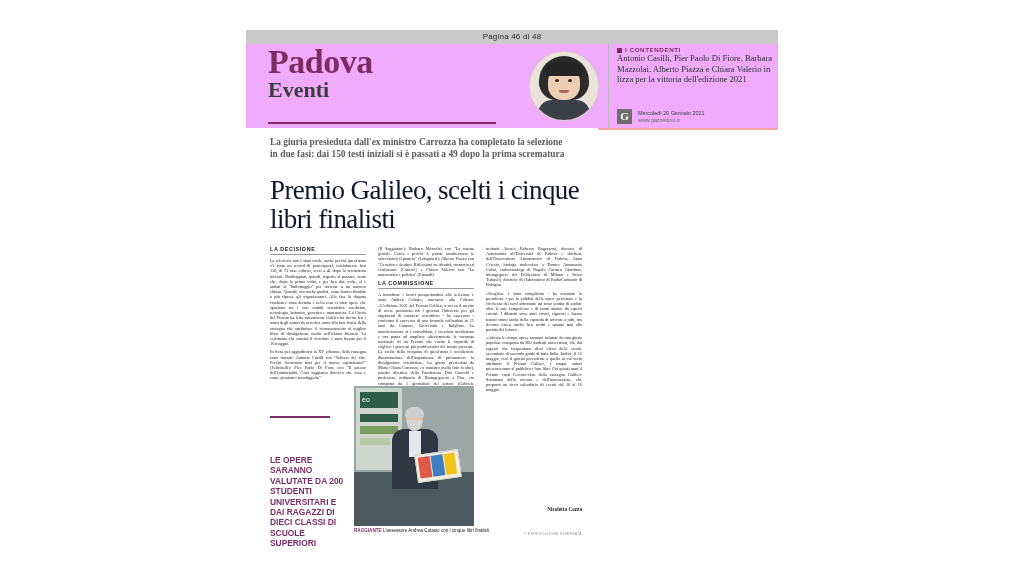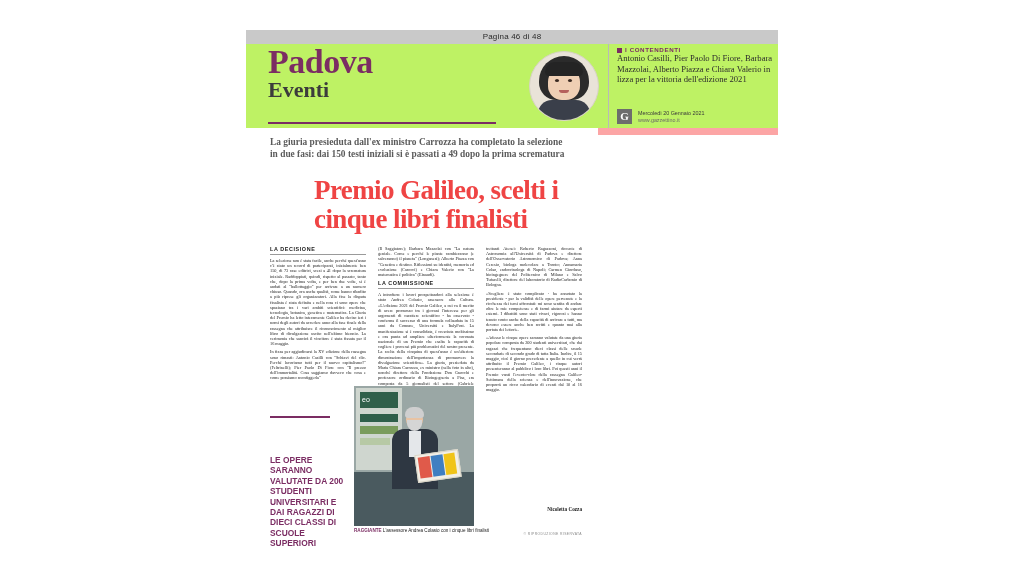--- a/index.html
+++ b/index.html
@@ -36,22 +36,22 @@
     letter-spacing: .2px;
   }
 
   
   .masthead {
     position: absolute;
     left: 246px;
     top: 44px;
     width: 532px;
     height: 84px;
-    background: #bef264;
-    border-bottom: 7px solid #fca5a5;
+    background: #f0abfc;
+    border-bottom: 2px solid #fca5a5;
   }
 
   .masthead-left {
     position: absolute;
     left: 22px;
     top: 0px;
     width: 270px;
   }
   .mast-title {
     font-family: "Liberation Serif", serif;
@@ -216,26 +216,25 @@
     line-height: 12px;
     color: #5b5b5b;
   }
 
   .headline {
     position: absolute;
     left: 24px;
     top: 48px;
     width: 312px;
     font-family: "Liberation Serif", serif;
-    font-weight: bold;
+    font-weight: normal;
     font-size: 27px;
     line-height: 29px;
-    color: #ef4444;
+    color: #0f172a;
     letter-spacing: -0.6px;
-    margin-left: 44px;
   }
 
   
   .cols {
     position: absolute;
     left: 24px;
     top: 118px;
     width: 312px;
     height: 288px;
   }

